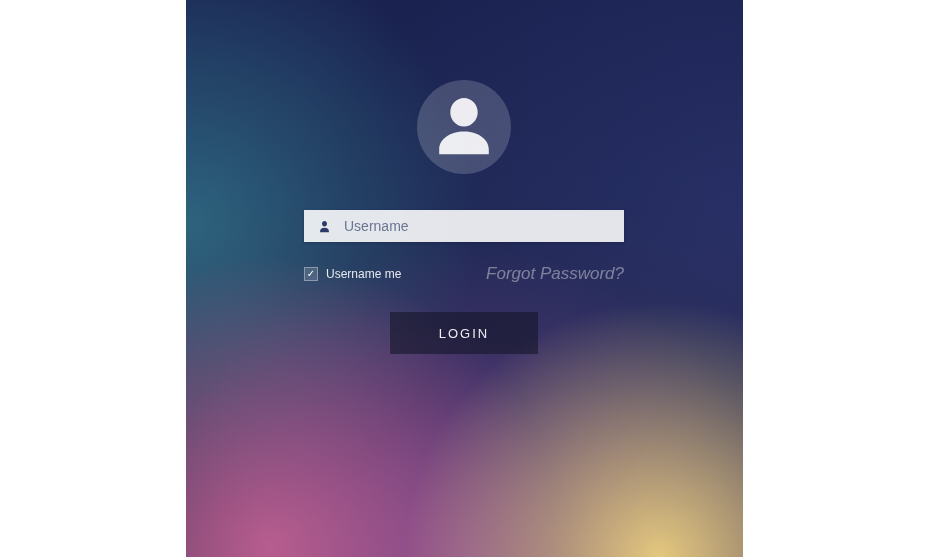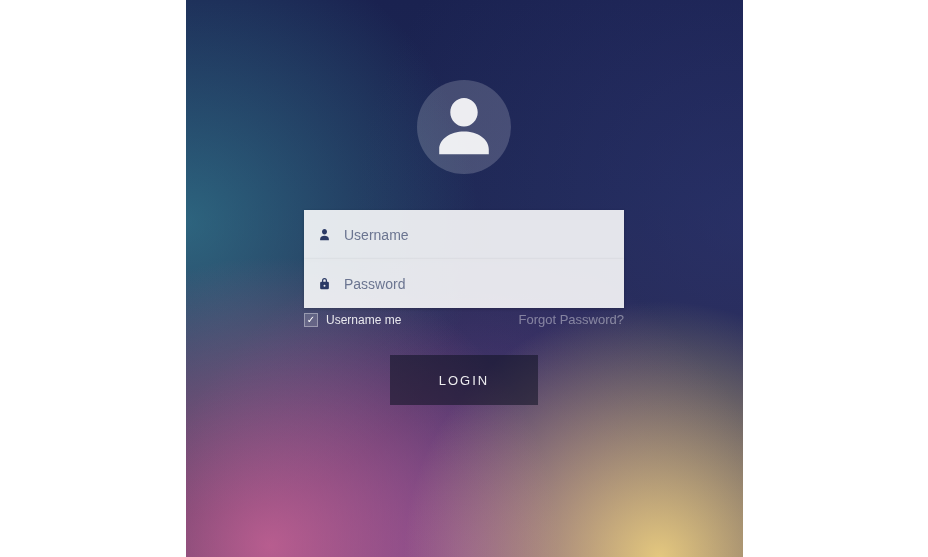--- a/index.html
+++ b/index.html
@@ -41,24 +41,25 @@
   .avatar-wrap svg { width: 70px; height: 70px; fill: rgba(255,255,255,0.9); }
   .form {
     margin-top: 36px;
     width: 320px;
     display: flex;
     flex-direction: column;
     align-items: center;
   }
   .field {
     width: 100%;
-    height: 49px;
+    height: 32px;
     background: rgba(255,255,255,0.88);
     display: flex;
     align-items: center;
+    margin-bottom: 18px;
     box-shadow: 0 1px 3px rgba(0,0,0,0.2);
   }
   .field .icon {
     width: 40px;
     display: flex;
     align-items: center;
     justify-content: center;
   }
   .field .icon svg { width: 15px; height: 15px; fill: #2b3a66; }
   .field input {
@@ -93,27 +94,28 @@
     margin-right: 8px;
     display: flex;
     align-items: center;
     justify-content: center;
     font-size: 10px;
     line-height: 1;
     color: #fff;
   }
   .forgot {
     color: rgba(255,255,255,0.4);
-    font-size: 13px;
+    font-style: italic;
+    font-size: 17px;
     text-decoration: none;
   }
   .login-btn {
     margin-top: 28px;
     width: 148px;
-    height: 50px;
+    height: 42px;
     background: rgba(20,22,40,0.6);
     color: rgba(255,255,255,0.92);
     border: none;
     font-size: 13px;
     letter-spacing: 2px;
     cursor: pointer;
   }
 </style>
 </head>
 <body>
@@ -132,28 +134,20 @@
 
     <div class="field">
       <span class="icon">
         <svg viewBox="0 0 24 24">
             <path d="M12 12c2.2 0 4-2 4-4.4S14.2 3.2 12 3.2 8 5.2 8 7.6 9.8 12 12 12zm0 2c-3.5 0-7 1.9-7 5v2h14v-2c0-3.1-3.5-5-7-5z"></path>
           </svg>
       </span>
       <input type="text" placeholder="Username" style="">
     </div>
 
-    <div class="field">
-      <span class="icon">
-        <svg viewBox="0 0 24 24">
-            <path d="M17 9h-1V7a4 4 0 0 0-8 0v2H7a2 2 0 0 0-2 2v8a2 2 0 0 0 2 2h10a2 2 0 0 0 2-2v-8a2 2 0 0 0-2-2zm-7-2a2 2 0 0 1 4 0v2h-4V7zm2 10a1.6 1.6 0 1 1 0-3.2 1.6 1.6 0 0 1 0 3.2z"></path>
-          </svg>
-      </span>
-      <input type="password" placeholder="Password" style="">
-    </div>
 
     <div class="row">
       <label class="remember">
         <span class="check">✓</span>
         <span>Username me</span>
       </label>
       <a href="#" class="forgot">Forgot Password?</a>
     </div>
 
     <button class="login-btn">LOGIN</button>

